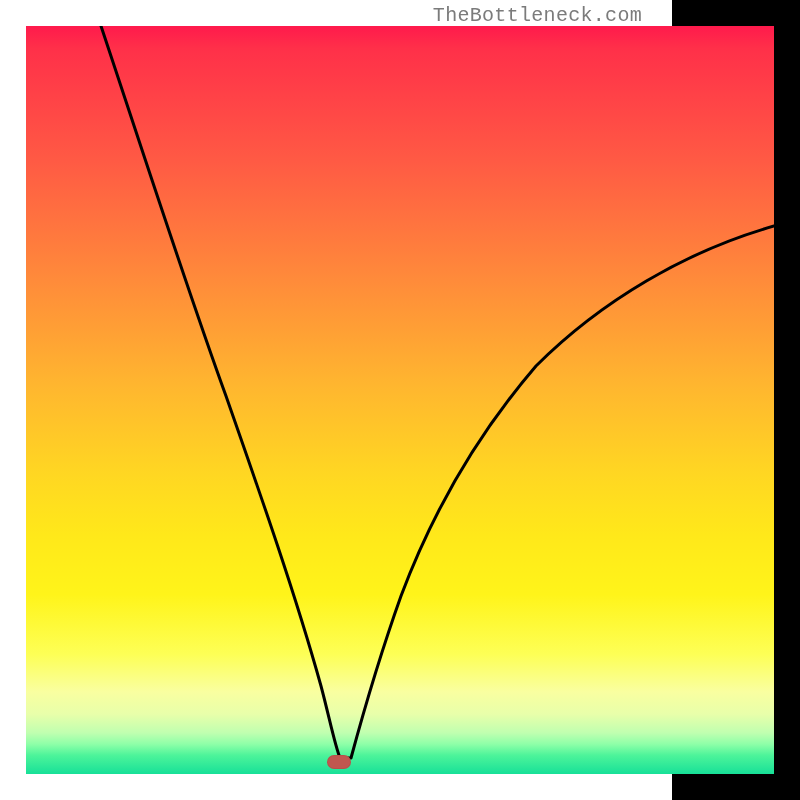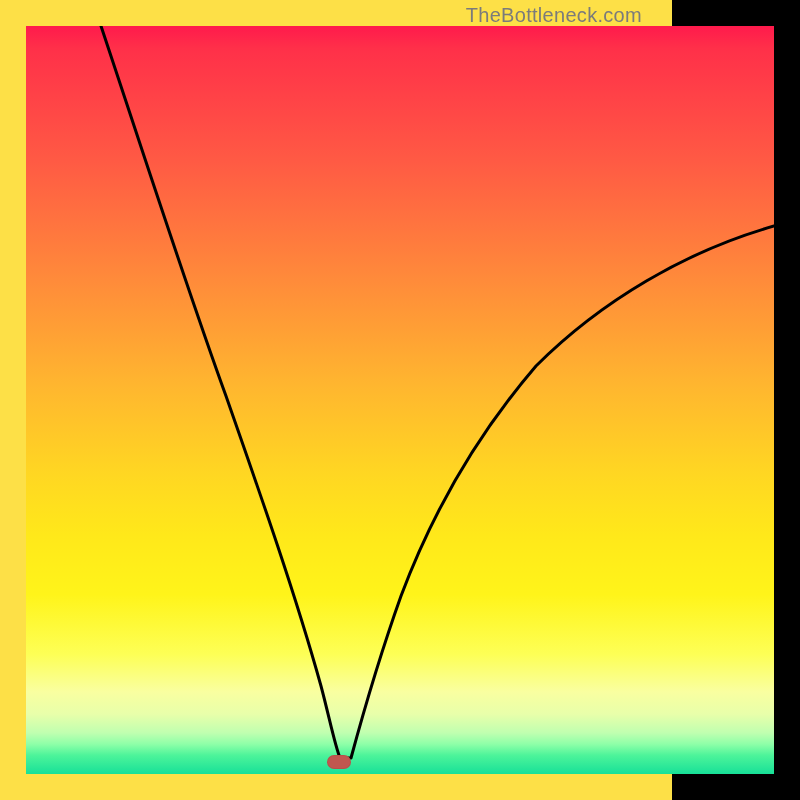--- a/index.html
+++ b/index.html
@@ -8,21 +8,22 @@
     width: 800px;
     height: 800px;
     background: #000;
     font-family: Arial, Helvetica, sans-serif;
     overflow: hidden;
   }
   .frame {
     position: relative;
     width: 672px;
     height: 800px;
-    background: #fde047;
+    background: #ffffff;
+    font-family: Liberation Mono, monospace;
   }
   .plot {
     position: absolute;
     left: 26px;
     top: 26px;
     width: 748px;
     height: 748px;
     background: linear-gradient(
       to bottom,
       #ff1a4c 0%,

